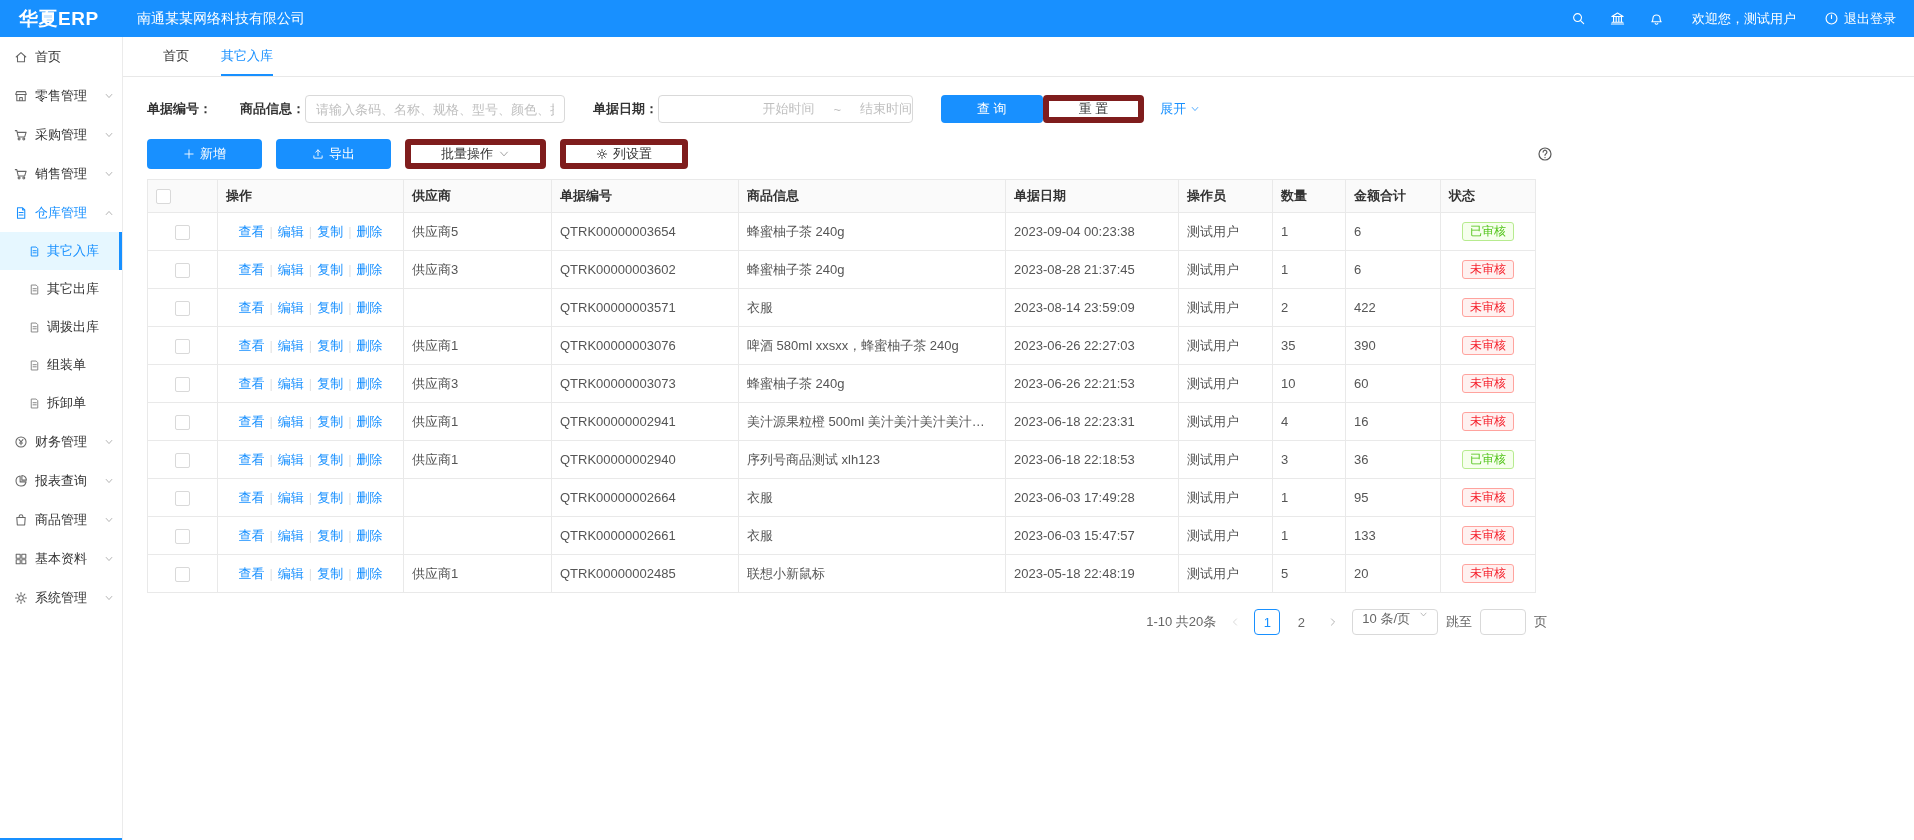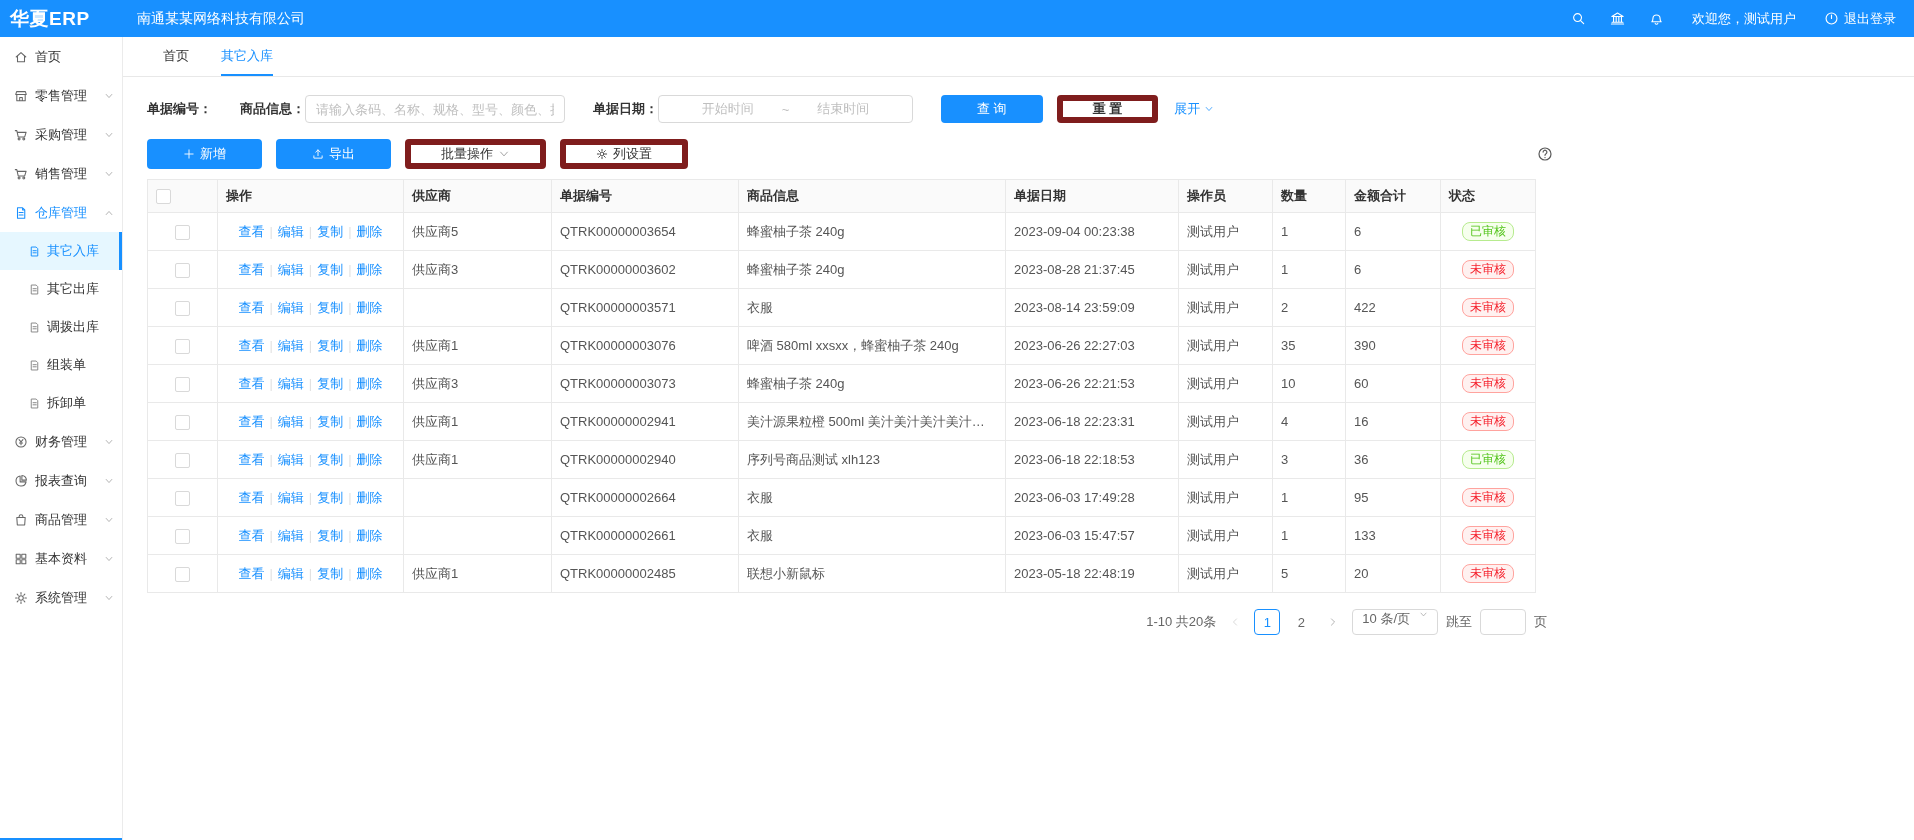--- a/index.html
+++ b/index.html
@@ -4,21 +4,21 @@
 <title>ERP</title>
 <style>
   :root { --accent:#1890ff; --success:#52c41a; --danger:#f5222d; }
   * { margin:0; padding:0; box-sizing:border-box; }
   html,body { width:1914px; height:840px; }
   body { font-family:"Liberation Sans","DejaVu Sans",sans-serif; font-size:13px; color:#333; background:#fff; overflow:hidden; }
   svg { display:block; fill:none; stroke:currentColor; stroke-width:1.2; stroke-linecap:round; stroke-linejoin:round; }
 
   
   .topbar { height:37px; background:var(--accent); color:#fff; display:flex; align-items:center; }
-  .logo { width:123px; padding-left:10px; font-size:19px; font-weight:700; letter-spacing:.5px; white-space:nowrap; }
+  .logo { width:123px; padding-left:19px; font-size:19px; font-weight:700; letter-spacing:.5px; white-space:nowrap; }
   .company { margin-left:14px; font-size:14px; }
   .topbar-right { margin-left:auto; display:flex; align-items:center; padding-right:18px; }
   .tb-icon { display:inline-flex; margin-left:24px; cursor:pointer; }
   .tb-icon svg { width:15px; height:15px; }
   .welcome { margin-left:28px; cursor:pointer; }
   .logout { margin-left:28px; display:inline-flex; align-items:center; gap:5px; cursor:pointer; }
   .logout .tb-icon { margin-left:0; }
 
   
   .layout { display:flex; height:806px; }
@@ -44,21 +44,21 @@
 
   .content { padding:18px 0 0 24px; width:1440px; }
 
   
   .filter-row { display:flex; align-items:center; }
   .f-label { font-weight:700; color:#333; white-space:nowrap; }
   .f-input { height:28px; border:1px solid #d9d9d9; border-radius:4px; padding:0 10px; font-size:13px; color:#333; outline:none; font-family:inherit; }
   .f-input::placeholder { color:#bfbfbf; }
   .w255 { width:255px; } .w260 { width:260px; }
   .gap { margin-left:28px; }
-  .range { width:255px; height:28px; border:1px solid #d9d9d9; border-radius:4px; display:flex; align-items:center; justify-content:center; gap:28px; color:#bfbfbf; cursor:pointer; }
+  .range { width:255px; height:28px; border:1px solid #d9d9d9; border-radius:4px; display:flex; align-items:center; justify-content:flex-end; gap:19px; color:#bfbfbf; cursor:pointer; }
   .btn { height:28px; padding:0 30px; border:6px solid #7f1d1d; background:#fff; border-radius:4px; font-size:13px; color:#333; cursor:pointer; display:inline-flex; align-items:center; gap:5px; font-family:inherit; white-space:nowrap; }
   .btn-primary { background:var(--accent); border-color:var(--accent); color:#fff; }
   .bi { display:inline-flex; }
   .bi svg { width:12px; height:12px; }
   .expand { margin-left:16px; color:var(--accent); display:inline-flex; align-items:center; gap:4px; cursor:pointer; }
   .expand svg { width:10px; height:10px; }
 
   
   .toolbar-row { display:flex; align-items:center; margin-top:16px; }
   .toolbar-row .btn { height:30px; margin-right:14px; }
@@ -67,21 +67,21 @@
 
   
   .grid { margin-top:10px; border-collapse:collapse; table-layout:fixed; width:1388px; }
   .grid th,.grid td { border:1px solid #e9e9e9; font-size:13px; overflow:hidden; white-space:nowrap; text-overflow:ellipsis; }
   .grid th { height:33px; background:#fafafa; color:#333; font-weight:600; text-align:left; padding:0 8px; }
   .grid td { height:38px; color:#555; padding:0 8px; }
   .c-center { text-align:center; }
   .actions a { color:var(--accent); cursor:pointer; text-decoration:none;text-align:center; }
   .vsep { color:#e2e2e2; margin:0 5px; }
   .cbx { width:15px; height:15px; border:1px solid #d9d9d9; border-radius:2px; background:#fff; display:inline-block; vertical-align:middle; cursor:pointer; }
-  .badge { display:inline-block; font-size:12px; line-height:17px; padding:0 7px; border-radius:8px; border:1px solid; }
+  .badge { display:inline-block; font-size:12px; line-height:17px; padding:0 7px; border-radius:3px; border:1px solid; }
   .badge.approved { color:var(--success); border-color:#b7eb8f; background:#f6ffed; }
   .badge.pending { color:var(--danger); border-color:#ffa39e; background:#fff1f0; }
 
   
   .pagination { width:1400px; margin-top:16px; display:flex; justify-content:flex-end; align-items:center; gap:8px; color:#666; }
   .pg-arrow { width:22px; height:26px; display:inline-flex; align-items:center; justify-content:center; color:#999; cursor:pointer; }
   .pg-arrow svg { width:10px; height:10px; }
   .pg-arrow.disabled { color:#ccc; }
   .pg-num { min-width:26px; height:26px; display:inline-flex; align-items:center; justify-content:center; border-radius:4px; cursor:pointer; color:#666; }
   .pg-num.active { border:1px solid var(--accent); color:var(--accent); }
@@ -332,21 +332,21 @@
           <label class="f-label">单据编号：</label>
           <label class="f-label gap">商品信息：</label>
           <input class="f-input w260" placeholder="请输入条码、名称、规格、型号、颜色、扩展..." style="">
           <label class="f-label gap">单据日期：</label>
           <div class="range">
             <span>开始时间</span>
             <span>~</span>
             <span>结束时间</span>
           </div>
           <button class="btn btn-primary gap">查 询</button>
-          <button class="btn" style="margin-left:14px;font-weight:bold;">重 置</button>
+          <button class="btn" style="">重 置</button>
           <a class="expand">
             <span>展开</span>
             <span class="bi">
                 <svg viewBox="0 0 16 16">
                   <path d="M3.5 5.5 L8 10.5 L12.5 5.5"></path>
                 </svg>
               </span>
           </a>
         </div>
 

